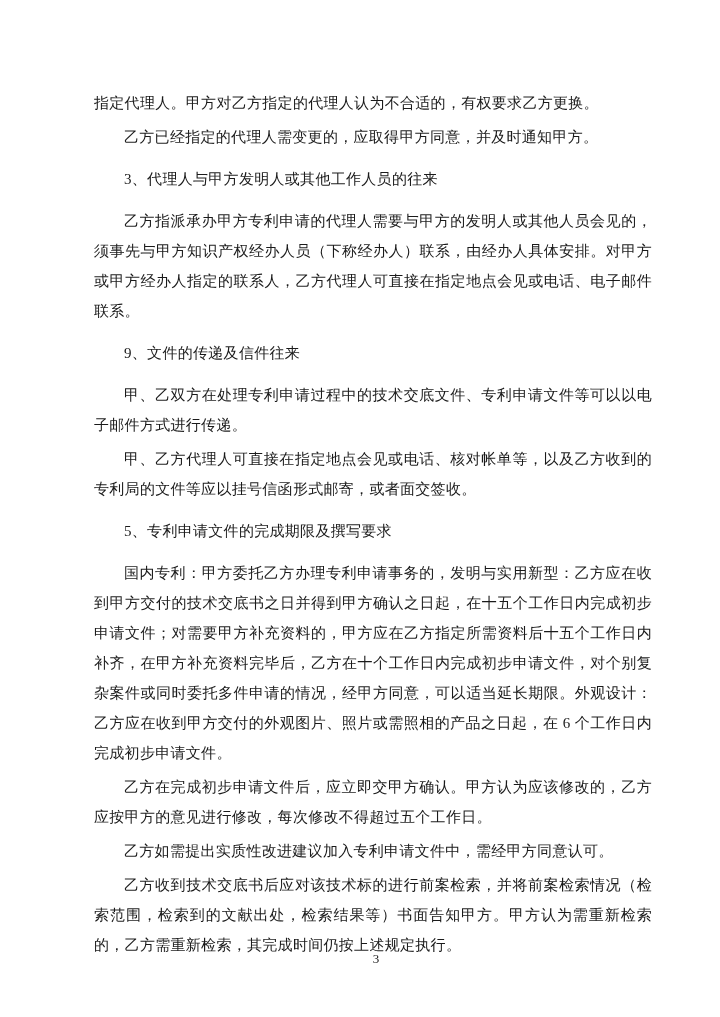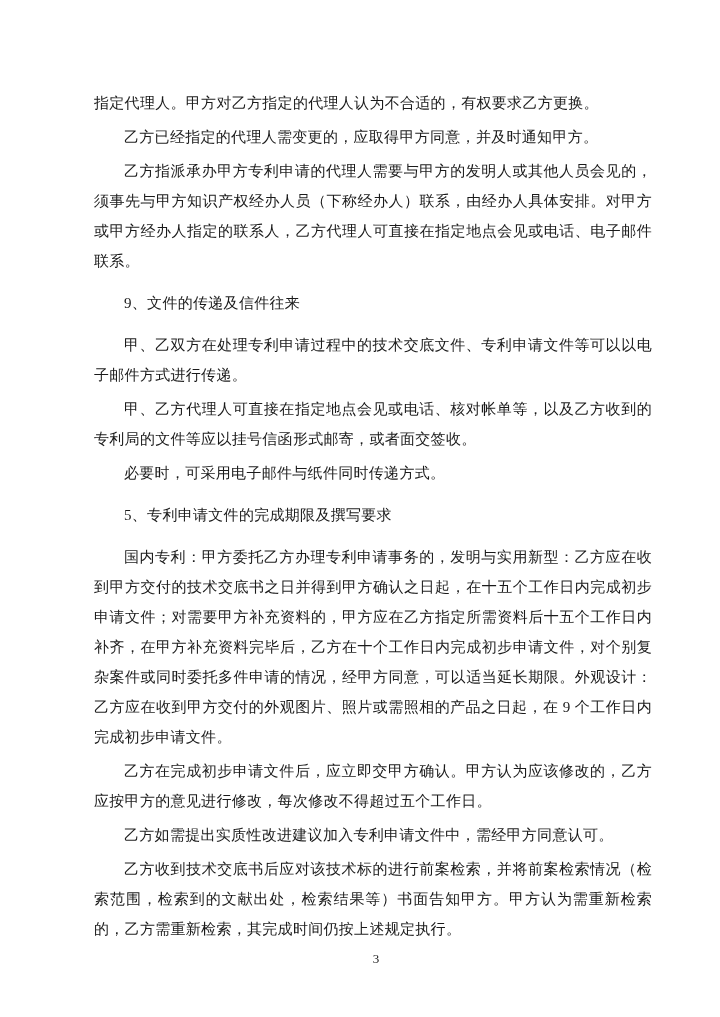--- a/index.html
+++ b/index.html
@@ -48,27 +48,27 @@
   }
 </style>
 </head>
 <body>
 
 <div class="page">
 
   <p class="para no-indent">指定代理人。甲方对乙方指定的代理人认为不合适的，有权要求乙方更换。</p>
   <p class="para">乙方已经指定的代理人需变更的，应取得甲方同意，并及时通知甲方。</p>
 
+  <p class="heading">3、代理人与甲方发明人或其他工作人员的往来</p>
   <p class="para">乙方指派承办甲方专利申请的代理人需要与甲方的发明人或其他人员会见的，须事先与甲方知识产权经办人员（下称经办人）联系，由经办人具体安排。对甲方或甲方经办人指定的联系人，乙方代理人可直接在指定地点会见或电话、电子邮件联系。</p>
 
   <p class="heading">9、文件的传递及信件往来</p>
   <p class="para">甲、乙双方在处理专利申请过程中的技术交底文件、专利申请文件等可以以电子邮件方式进行传递。</p>
   <p class="para">甲、乙方代理人可直接在指定地点会见或电话、核对帐单等，以及乙方收到的专利局的文件等应以挂号信函形式邮寄，或者面交签收。</p>
-  <p class="para">必要时，可采用电子邮件与纸件同时传递方式。</p>
 
   <p class="heading">5、专利申请文件的完成期限及撰写要求</p>
-  <p class="para">国内专利：甲方委托乙方办理专利申请事务的，发明与实用新型：乙方应在收到甲方交付的技术交底书之日并得到甲方确认之日起，在十五个工作日内完成初步申请文件；对需要甲方补充资料的，甲方应在乙方指定所需资料后十五个工作日内补齐，在甲方补充资料完毕后，乙方在十个工作日内完成初步申请文件，对个别复杂案件或同时委托多件申请的情况，经甲方同意，可以适当延长期限。外观设计：乙方应在收到甲方交付的外观图片、照片或需照相的产品之日起，在 9 个工作日内完成初步申请文件。</p>
+  <p class="para">国内专利：甲方委托乙方办理专利申请事务的，发明与实用新型：乙方应在收到甲方交付的技术交底书之日并得到甲方确认之日起，在十五个工作日内完成初步申请文件；对需要甲方补充资料的，甲方应在乙方指定所需资料后十五个工作日内补齐，在甲方补充资料完毕后，乙方在十个工作日内完成初步申请文件，对个别复杂案件或同时委托多件申请的情况，经甲方同意，可以适当延长期限。外观设计：乙方应在收到甲方交付的外观图片、照片或需照相的产品之日起，在 6 个工作日内完成初步申请文件。</p>
   <p class="para">乙方在完成初步申请文件后，应立即交甲方确认。甲方认为应该修改的，乙方应按甲方的意见进行修改，每次修改不得超过五个工作日。</p>
   <p class="para">乙方如需提出实质性改进建议加入专利申请文件中，需经甲方同意认可。</p>
   <p class="para">乙方收到技术交底书后应对该技术标的进行前案检索，并将前案检索情况（检索范围，检索到的文献出处，检索结果等）书面告知甲方。甲方认为需重新检索的，乙方需重新检索，其完成时间仍按上述规定执行。</p>
 
   <div class="page-number">3</div>
 </div>
 
 </body></html>

